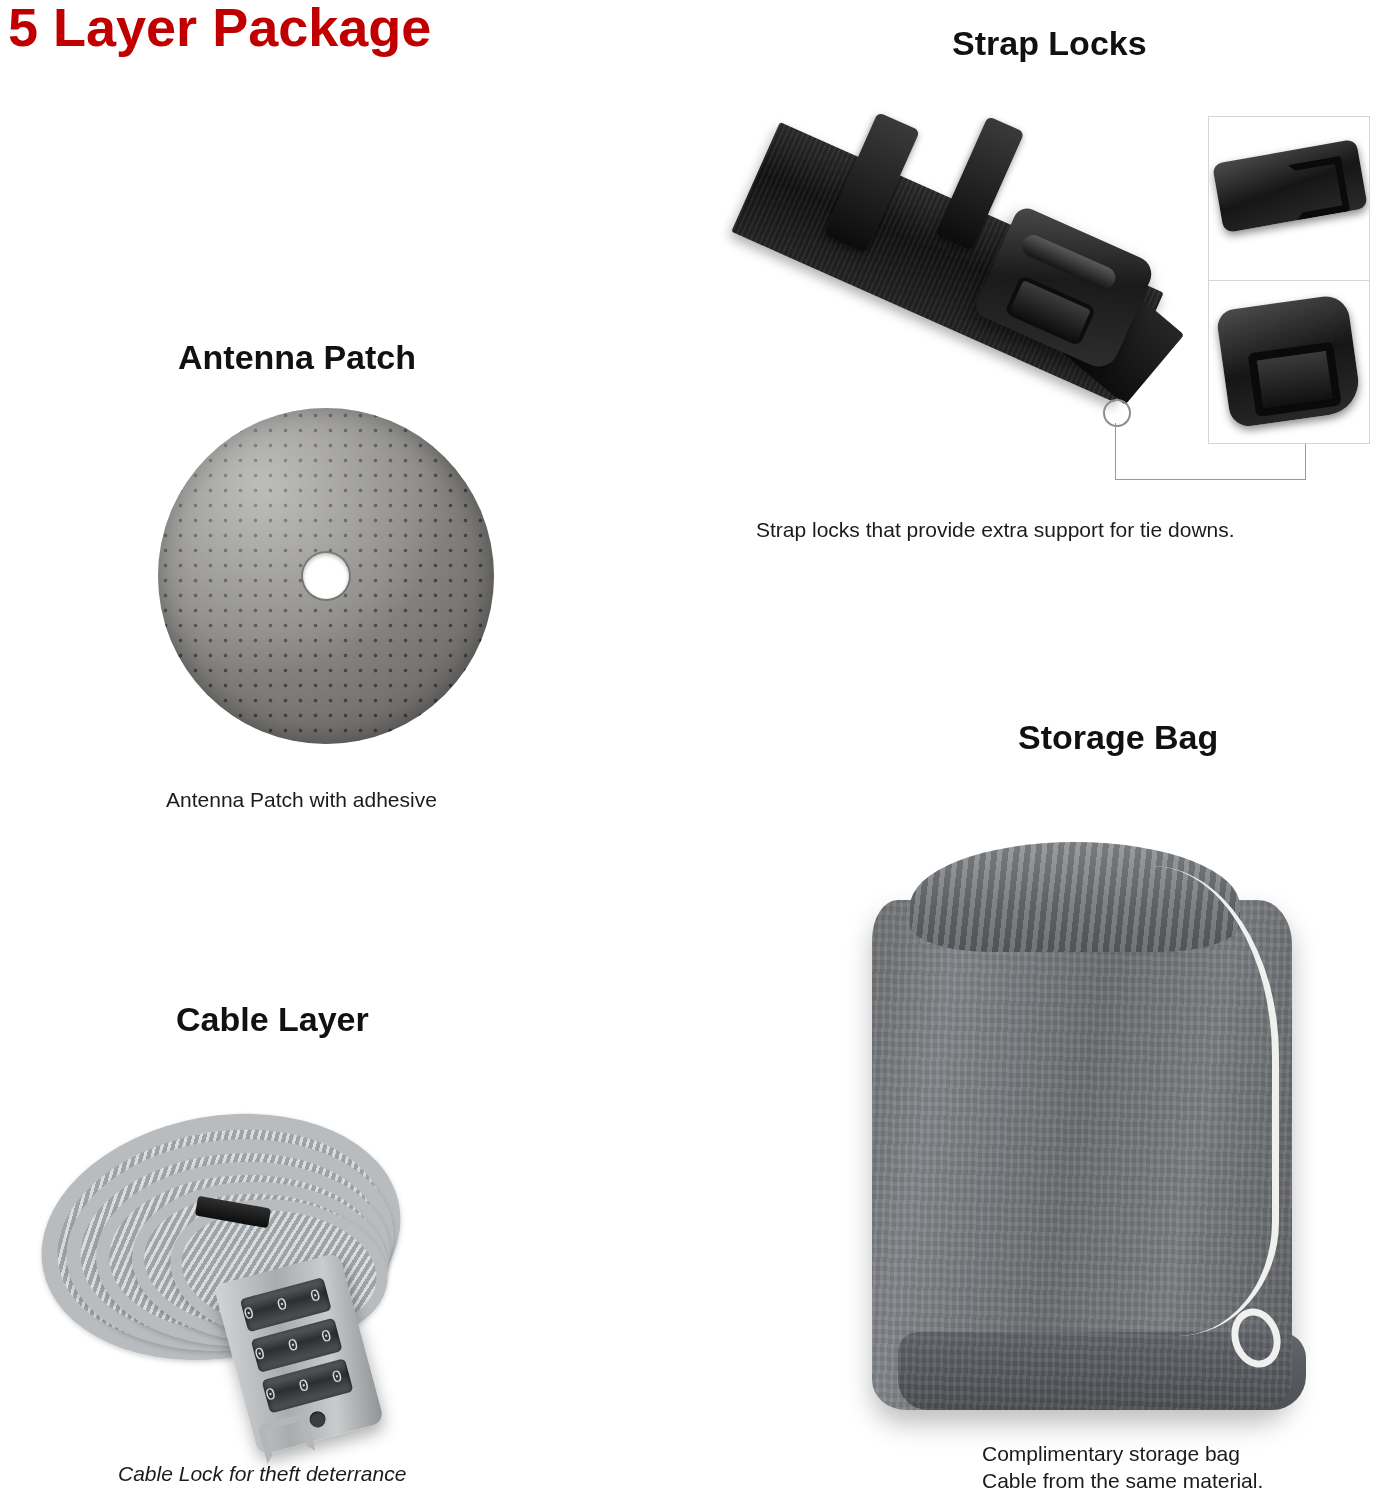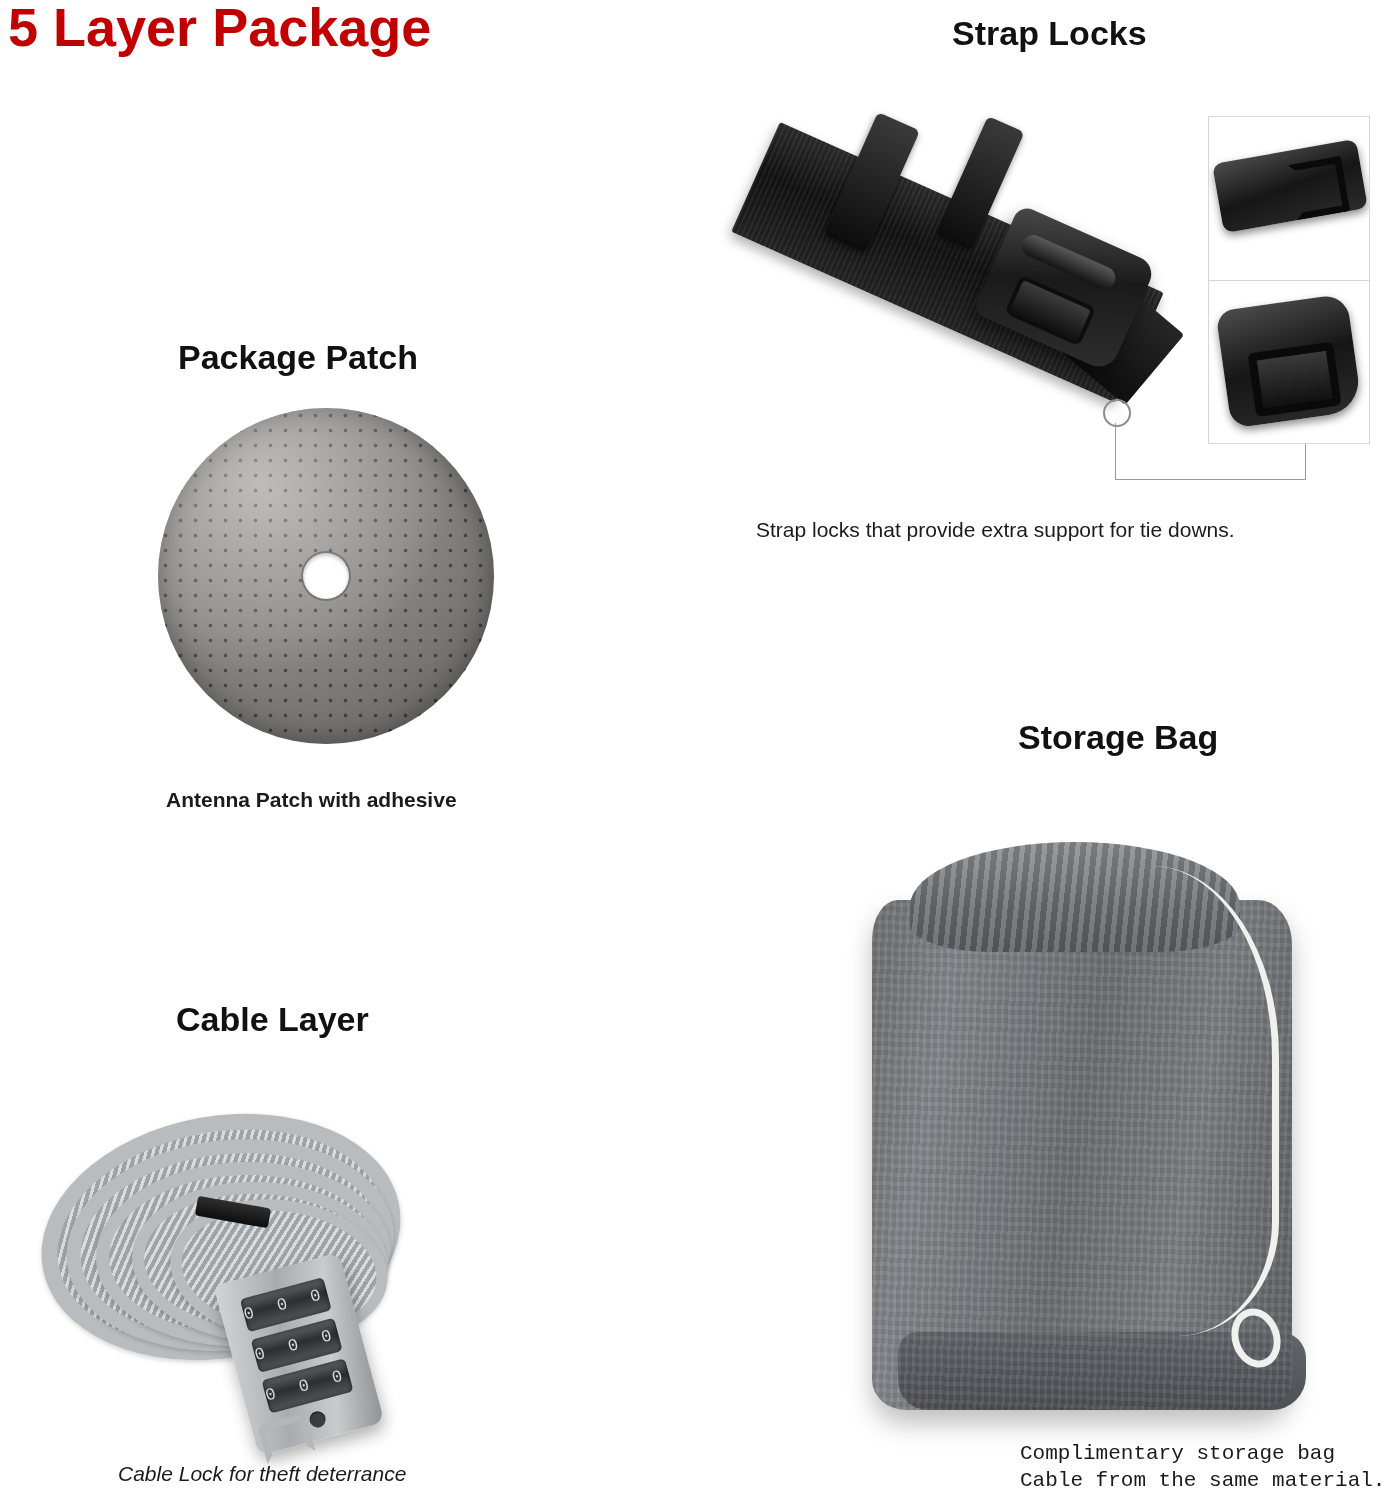--- a/index.html
+++ b/index.html
@@ -382,35 +382,35 @@
     top: 500px;
     width: 34px;
     height: 46px;
     border: 7px solid #f0f0ee;
     border-radius: 50% 50% 50% 50%;
     transform: rotate(-18deg);
   }
 
   
   #cap-strap  { left: 756px;  top: 516px; }
-  #cap-patch  { left: 166px;  top: 786px; font-weight: bold; }
+  #cap-patch  { left: 166px;  top: 786px; }
   #cap-cable  { left: 118px;  top: 1460px; font-style: italic; }
-  #cap-bag    { left: 1020px;  top: 1440px; font-family: Liberation Mono, monospace; }
-
-  #t-strap { left: 952px; top: 14px; }
+  #cap-bag    { left: 982px;  top: 1440px; }
+
+  #t-strap { left: 952px; top: 24px; }
   #t-patch { left: 178px; top: 338px; }
   #t-bag   { left: 1018px; top: 718px; text-align: right; }
   #t-cable { left: 176px; top: 1000px; }
 </style>
 </head>
 <body>
 
 <div class="main-title">5 Layer Package</div>
 
-<div class="sec-title" id="t-patch">Package Patch</div>
+<div class="sec-title" id="t-patch">Antenna Patch</div>
 
 <div class="patch-wrap">
   <div class="patch-disc"></div>
   <div class="patch-dots"></div>
   <div class="patch-sheen"></div>
   <div class="patch-hole"></div>
 </div>
 
 <div class="caption" id="cap-patch">Antenna Patch with adhesive</div>
 

